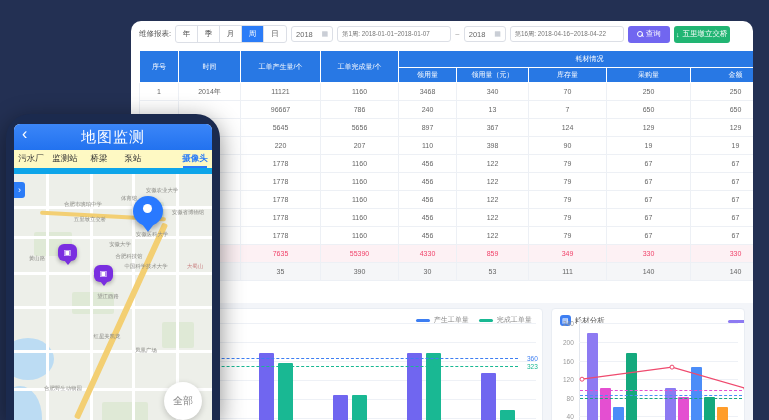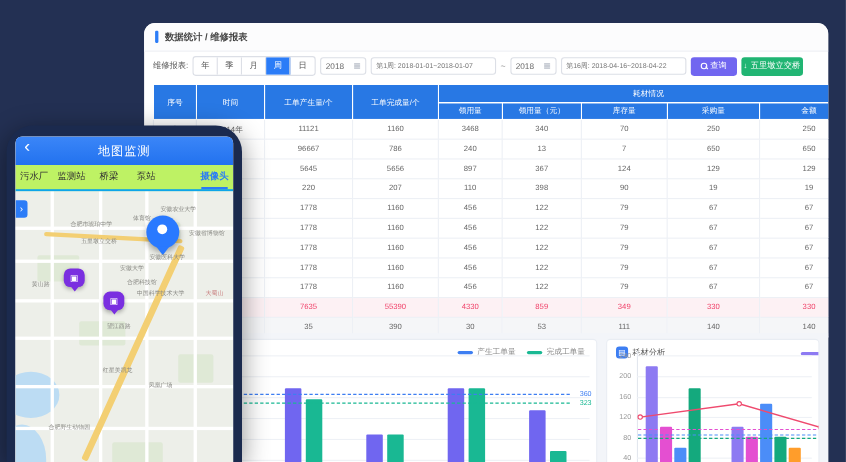--- a/index.html
+++ b/index.html
@@ -72,22 +72,22 @@
 
   
   .phone { position:absolute; left:6px; top:114px; width:214px; height:306px; z-index:5;
            background:#1b2a4e; border-radius:24px 24px 0 0; padding:10px 8px 0 8px;
            box-shadow:0 6px 24px rgba(0,0,0,.45); }
   .screen { width:198px; height:296px; background:#fff; border-radius:6px 6px 0 0; overflow:hidden;
             display:flex; flex-direction:column; }
   .p-header { height:26px; background:linear-gradient(180deg,#3b86f8,#2272ef); color:#fff;
               display:flex; align-items:center; justify-content:center; position:relative; }
   .p-back { position:absolute; left:8px; top:1px; font-size:16px; cursor:pointer; }
-  .p-title { font-size:11px; letter-spacing:1px; }
-  .p-tabs { height:24px; display:flex; background:#bef264; border-bottom:2px solid #0ea5e9; }
+  .p-title { font-size:15px; letter-spacing:1px; }
+  .p-tabs { height:24px; display:flex; background:#fef9c3; border-bottom:6px solid #0ea5e9; }
   .p-tab { flex:1; display:flex; align-items:center; justify-content:center; font-size:8.5px;
            color:#333; position:relative; cursor:pointer; }
   .p-tab.active { color:#2b7cf7; font-weight:bold;margin-left:28px; }
   .p-tab.active::after { content:""; position:absolute; bottom:0; left:15%; width:70%; height:2px; background:#2b7cf7; }
   .p-map { flex:1; position:relative; background:#edefe9; overflow:hidden; }
   .road-h { position:absolute; height:3px; background:#fff; left:0; right:0; }
   .road-v { position:absolute; width:3px; background:#fff; top:0; bottom:0; }
   .green { position:absolute; background:#dfe9d6; border-radius:2px; }
   .water { position:absolute; background:#bcdcf3; border-radius:50%; }
   .yroad { position:absolute; background:#f3cf73; border-radius:2px; }
@@ -108,24 +108,20 @@
                      border-top:8px solid #2979ff; border-bottom:none; }
   .all-btn { position:absolute; width:38px; height:38px; border-radius:50%; background:#fff;
              box-shadow:0 2px 6px rgba(0,0,0,.2); display:flex; align-items:center; justify-content:center;
              font-size:10px; color:#888; cursor:pointer; }
 </style>
 </head>
 <body>
 
 <div class="panel">
 
-  <div class="crumb">
-    <div class="crumb-bar"></div>
-    <span class="crumb-text">数据统计 / 维修报表</span>
-  </div>
 
   <div class="filters">
     <span class="f-label">维修报表:</span>
     <div class="seg" id="seg">
         <div class="seg-opt">年</div>
         <div class="seg-opt">季</div>
         <div class="seg-opt">月</div>
         <div class="seg-opt active">周</div>
         <div class="seg-opt">日</div>
       </div>
@@ -422,20 +418,21 @@
       <div class="yroad" style="left:26px;top:40px;width:126px;height:4px;transform:rotate(3deg)"></div>
 
       <div class="expander">›</div>
       <div class="pin-cam" style="left:44px;top:70px">
           <span>▣</span>
         </div>
       <div class="pin-cam" style="left:80px;top:91px">
           <span>▣</span>
         </div>
       <div class="pin-blue" style="left:119px;top:22px"></div>
+      <div class="all-btn" style="left:150px;top:208px">全部</div>
     <div class="m-label" style="left: 48px; top: 26px;">合肥市琥珀中学</div>
         <div class="m-label" style="left: 106px; top: 20px;">体育馆</div>
         <div class="m-label" style="left: 130px; top: 12px;">安徽农业大学</div>
         <div class="m-label" style="left: 58px; top: 41px;">五里墩立交桥</div>
         <div class="m-label" style="left: 156px; top: 34px;">安徽省博物馆</div>
         <div class="m-label" style="left: 120px; top: 56px;">安徽医科大学</div>
         <div class="m-label" style="left: 94px; top: 66px;">安徽大学</div>
         <div class="m-label" style="left: 100px; top: 78px;">合肥科技馆</div>
         <div class="m-label" style="left: 108px; top: 88px;">中国科学技术大学</div>
         <div class="m-label" style="left: 14px; top: 80px;">黄山路</div>

